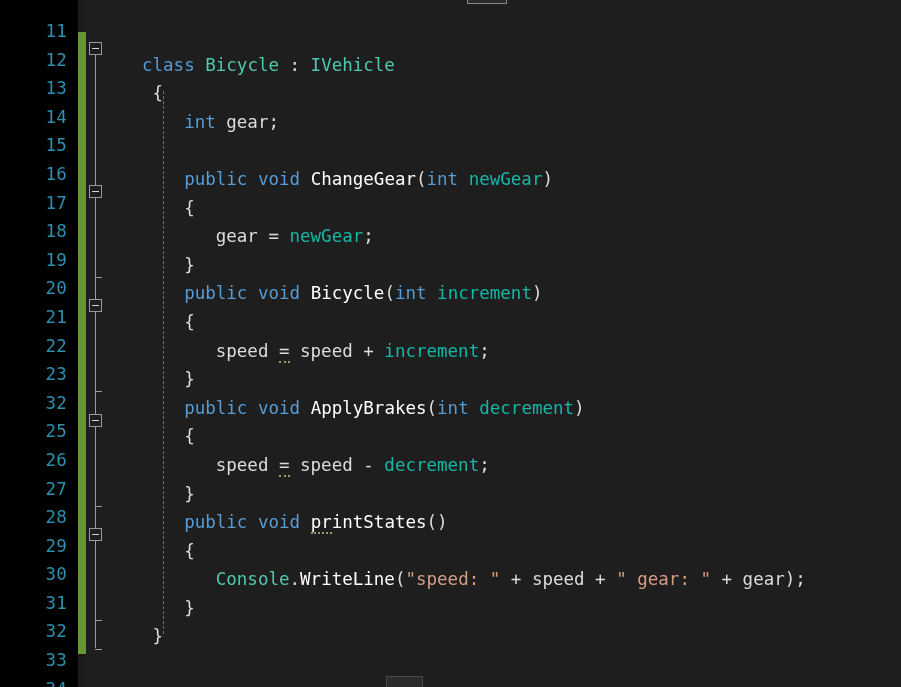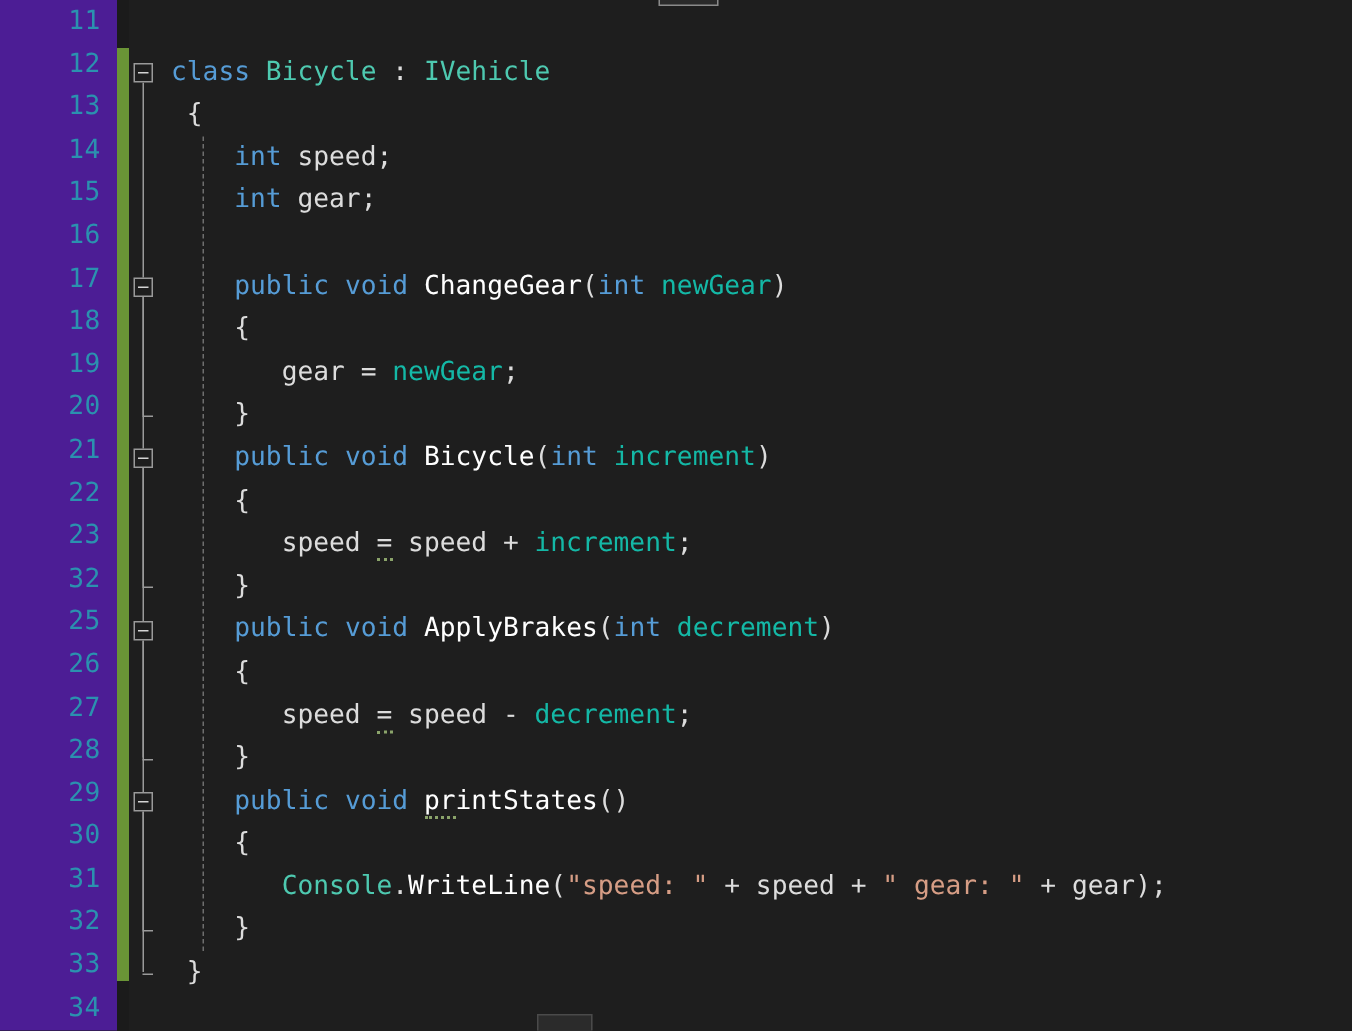--- a/index.html
+++ b/index.html
@@ -21,23 +21,23 @@
     background: #1e1e1e;
     display: flex;
     flex-direction: row;
     box-sizing: border-box;
   }
 
   
   .gutter {
     width: 78px;
     min-width: 78px;
-    background: #4c1d95;
-    position: relative;
-    padding-top: 0;
+    background: #000000;
+    position: relative;
+    padding-top: 17px;
     box-sizing: border-box;
   }
   .gutter-line {
     height: 28.6px;
     line-height: 28.6px;
     text-align: right;
     padding-right: 11px;
     box-sizing: border-box;
     font-size: 17.5px;
     color: #2b91af;
@@ -97,23 +97,24 @@
     left: 9px;
     height: 1px;
     width: 7px;
     background: #9a9a9a;
   }
 
   
   .code {
     flex: 1;
     position: relative;
-    padding-top: 5px;
+    padding-top: 22px;
     box-sizing: border-box;
     overflow: hidden;
+    margin-left: 28px;
   }
   .code-line {
     height: 28.6px;
     line-height: 28.6px;
     font-size: 17.5px;
     white-space: pre;
     color: #dcdcdc;
     position: relative;
     padding-left: 6px;
     font-family: "DejaVu Sans Mono", "Liberation Mono", monospace;
@@ -217,21 +218,20 @@
       <div class="fold-box" style="top: 413.7px;"></div>
       <div class="fold-box" style="top: 528.1px;"></div>
     </div>
 
   <div class="code" id="code">
     <div class="stub stub-top"></div>
     <div class="stub stub-bottom"></div>
   <div class="code-line">&nbsp;</div>
       <div class="code-line"><span class="kw">class</span><span class="pln"> </span><span class="type">Bicycle</span><span class="pln"> : </span><span class="type">IVehicle</span></div>
       <div class="code-line"><span class="pln"> {</span></div>
-      <div class="code-line"><span class="pln">    </span><span class="kw">int</span><span class="pln"> speed;</span></div>
       <div class="code-line"><span class="pln">    </span><span class="kw">int</span><span class="pln"> gear;</span></div>
       <div class="code-line">&nbsp;</div>
       <div class="code-line"><span class="pln">    </span><span class="kw">public</span><span class="pln"> </span><span class="kw">void</span><span class="pln"> </span><span class="mth">ChangeGear</span><span class="pln">(</span><span class="kw">int</span><span class="pln"> </span><span class="par">newGear</span><span class="pln">)</span></div>
       <div class="code-line"><span class="pln">    {</span></div>
       <div class="code-line"><span class="pln">       gear = </span><span class="par">newGear</span><span class="pln">;</span></div>
       <div class="code-line"><span class="pln">    }</span></div>
       <div class="code-line"><span class="pln">    </span><span class="kw">public</span><span class="pln"> </span><span class="kw">void</span><span class="pln"> </span><span class="mth">Bicycle</span><span class="pln">(</span><span class="kw">int</span><span class="pln"> </span><span class="par">increment</span><span class="pln">)</span></div>
       <div class="code-line"><span class="pln">    {</span></div>
       <div class="code-line"><span class="pln">       speed </span><span class="pln hint">=</span><span class="pln"> speed + </span><span class="par">increment</span><span class="pln">;</span></div>
       <div class="code-line"><span class="pln">    }</span></div>

